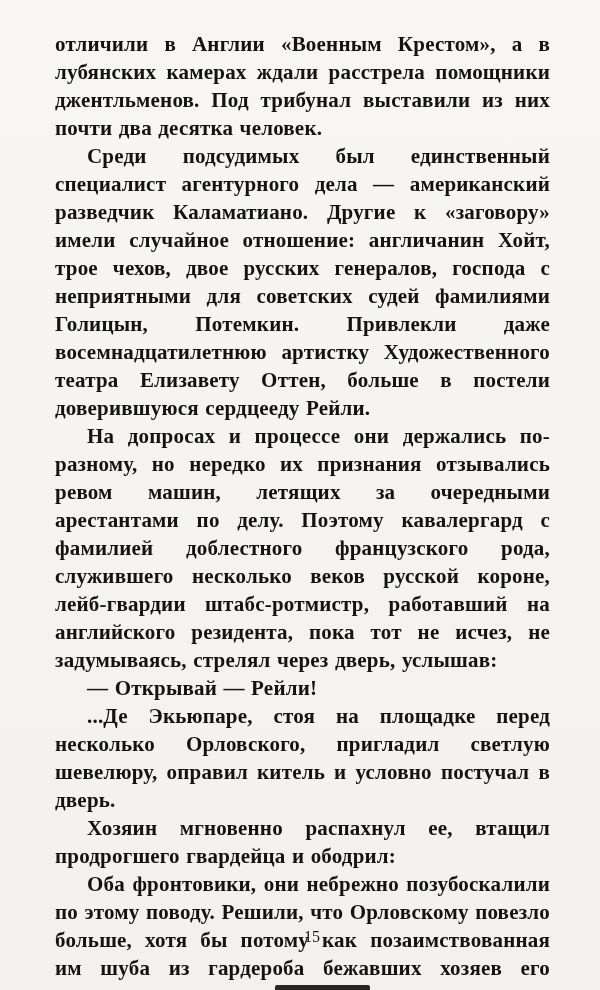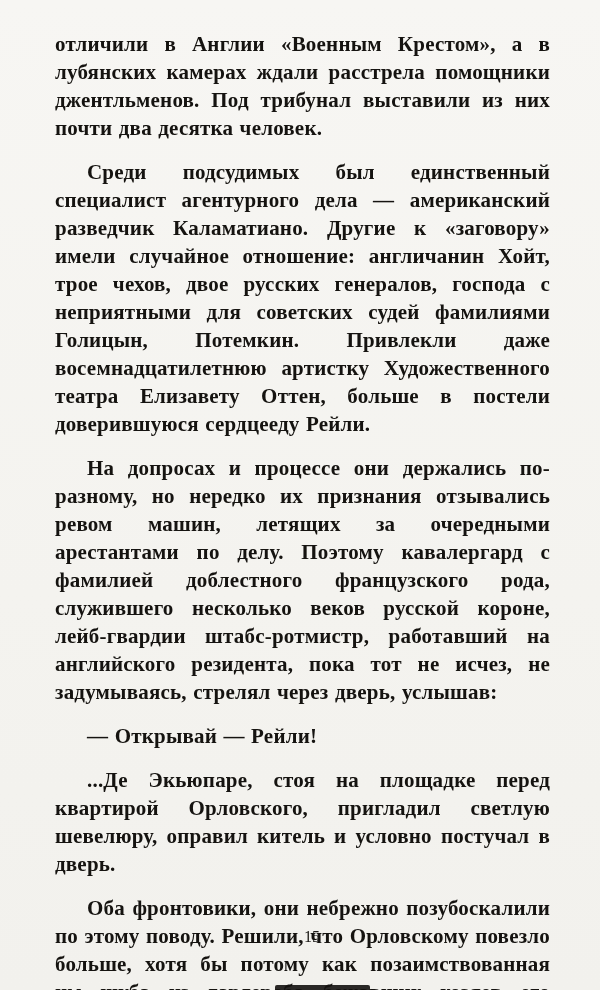--- a/index.html
+++ b/index.html
@@ -27,21 +27,20 @@
     margin: 0;
     font-size: 21px;
     line-height: 28px;
     font-weight: 700;
     text-align: justify;
     letter-spacing: 0.2px;
     word-spacing: 1px;
   }
   .text-block p.indent {
     text-indent: 32px;
-    margin-top: 16px;
   }
   .page-number {
     position: absolute;
     left: 0;
     right: 0;
     top: 928px;
     text-align: center;
     font-size: 16px;
     font-weight: 400;
     color: #1a1815;
@@ -61,21 +60,22 @@
 </style>
 </head>
 <body>
 
 <div class="page">
   <div class="text-block">
     <p>отличили в Англии «Военным Крестом», а в лубянских камерах ждали расстрела помощники джентльменов. Под трибунал выставили из них почти два десятка человек.</p>
     <p class="indent">Среди подсудимых был единственный специалист агентурного дела — американский разведчик Каламатиано. Другие к «заговору» имели случайное отношение: англичанин Хойт, трое чехов, двое русских генералов, господа с неприятными для советских судей фамилиями Голицын, Потемкин. Привлекли даже восемнадцатилетнюю артистку Художественного театра Елизавету Оттен, больше в постели доверившуюся сердцееду Рейли.</p>
     <p class="indent">На допросах и процессе они держались по-разному, но нередко их признания отзывались ревом машин, летящих за очередными арестантами по делу. Поэтому кавалергард с фамилией доблестного французского рода, служившего несколько веков русской короне, лейб-гвардии штабс-ротмистр, работавший на английского резидента, пока тот не исчез, не задумываясь, стрелял через дверь, услышав:</p>
     <p class="indent">— Открывай — Рейли!</p>
-    <p class="indent">...Де Экьюпаре, стоя на площадке перед квартирой Орловского, пригладил светлую шевелюру, оправил китель и условно постучал в дверь.</p>
+    <p class="indent">...Де Экьюпаре, стоя на площадке перед несколько Орловского, пригладил светлую шевелюру, оправил китель и условно постучал в дверь.</p>
+    <p class="indent">Хозяин мгновенно распахнул ее, втащил продрогшего гвардейца и ободрил:</p>
     <p class="indent">Оба фронтовики, они небрежно позубоскалили по этому поводу. Решили, что Орловскому повезло больше, хотя бы потому как позаимствованная им шуба из гардероба бежавших хозяев его квартиры осталась все-таки у своего человека.</p>
 
   </div>
 
   <div class="page-number">15</div>
 
   <div class="scan-artifact"></div>
 </div>
 
 </body></html>

